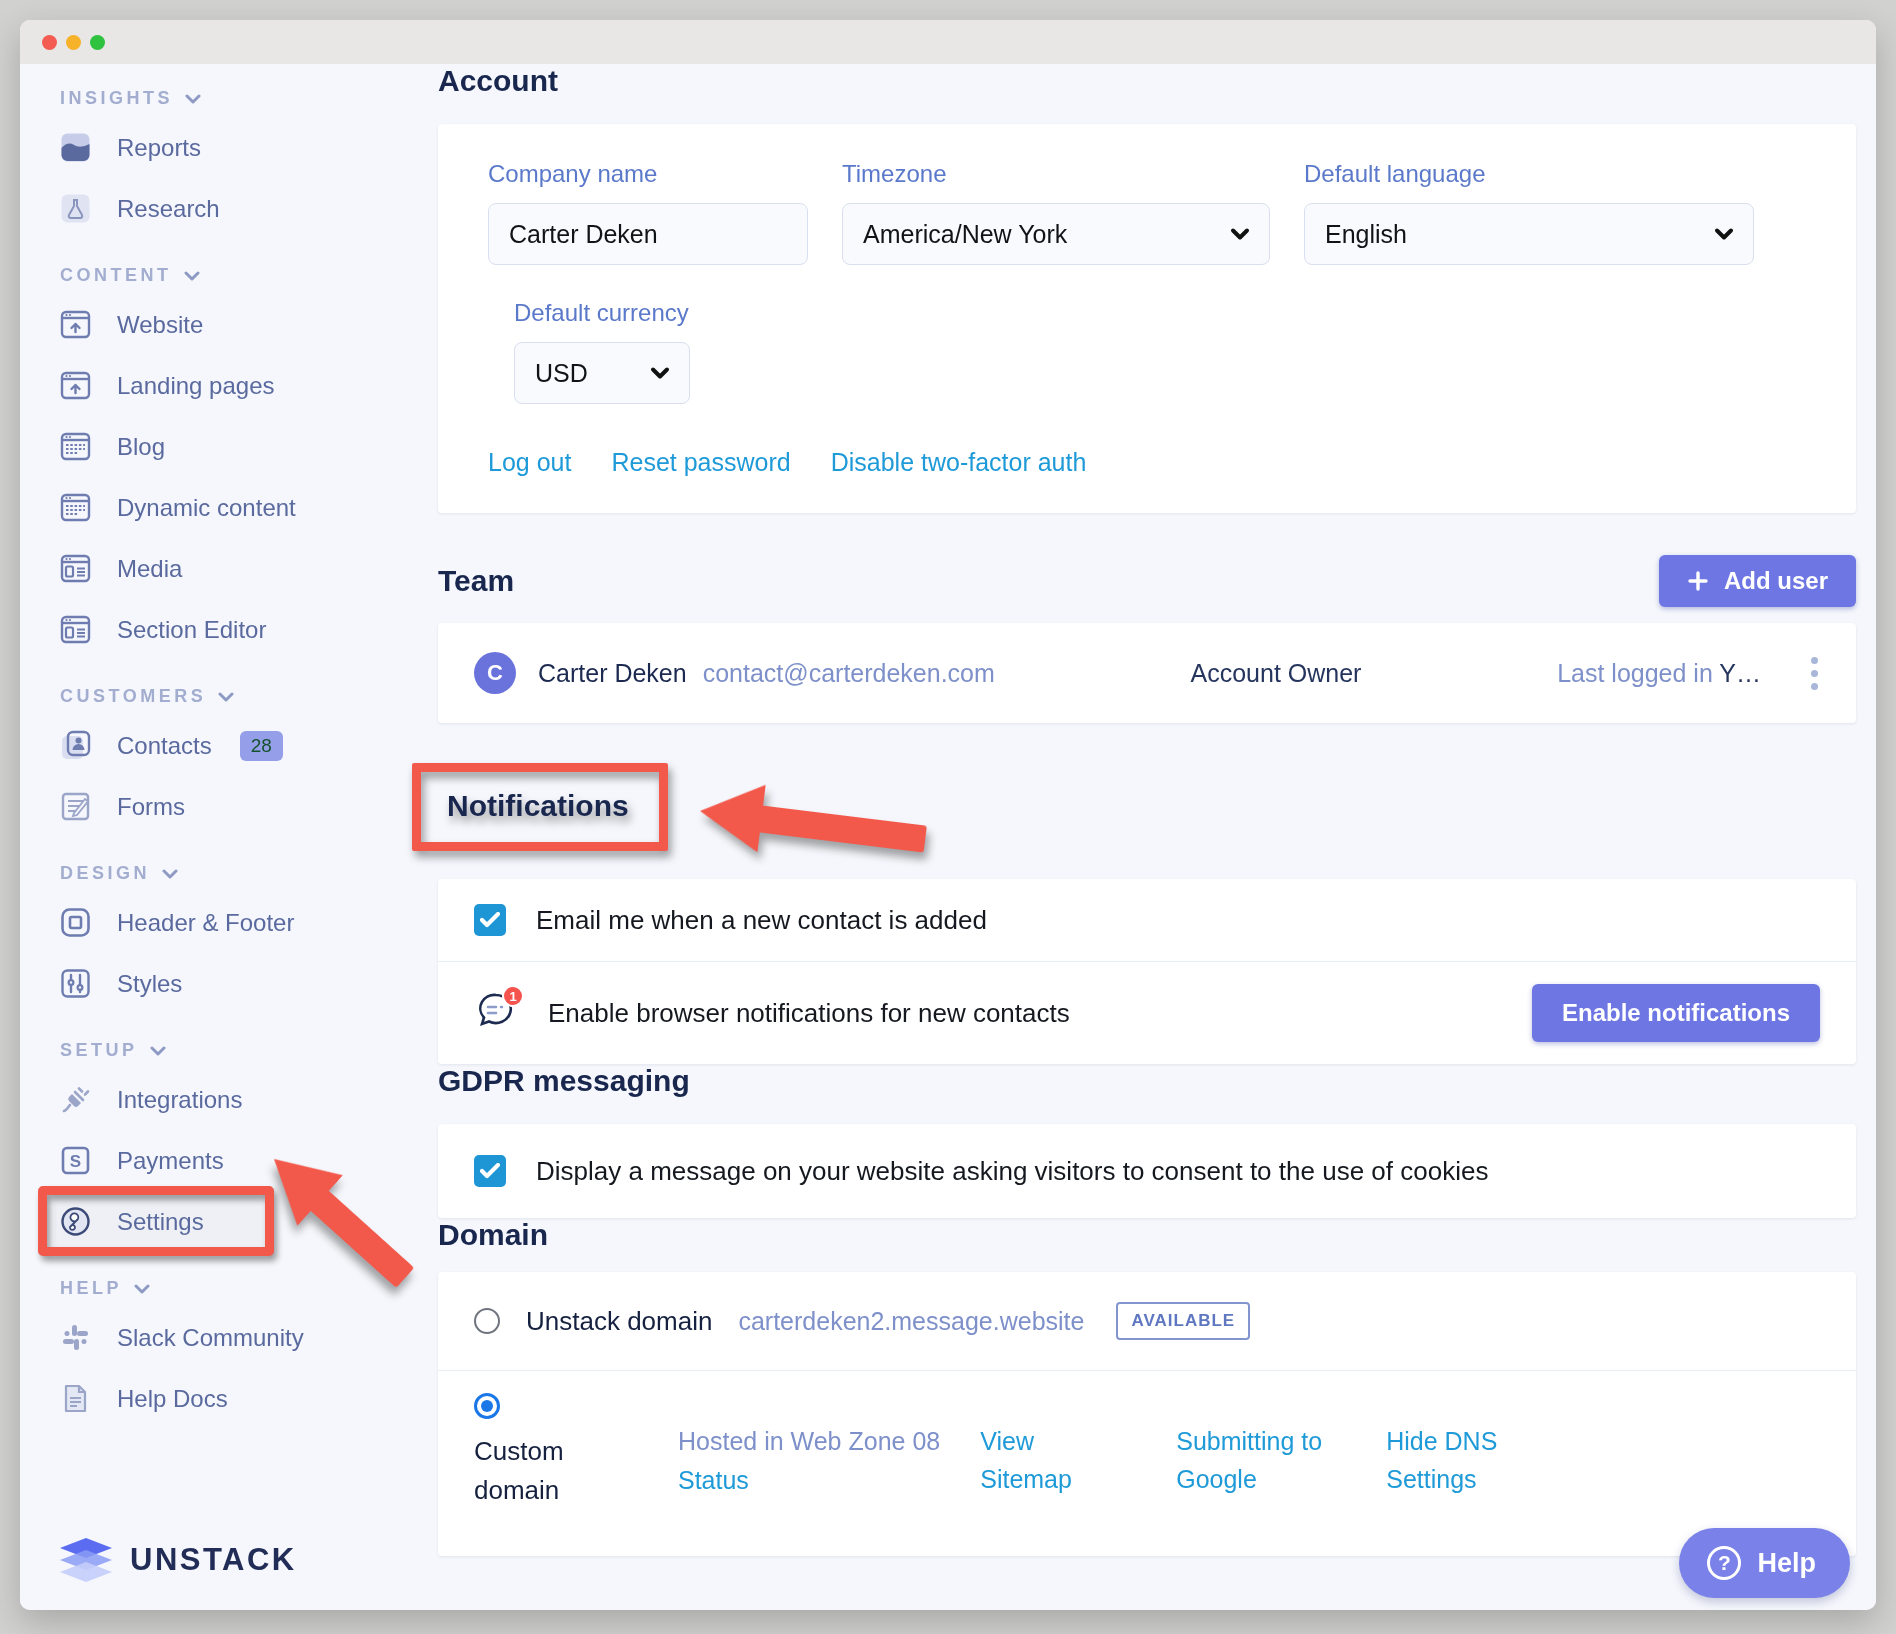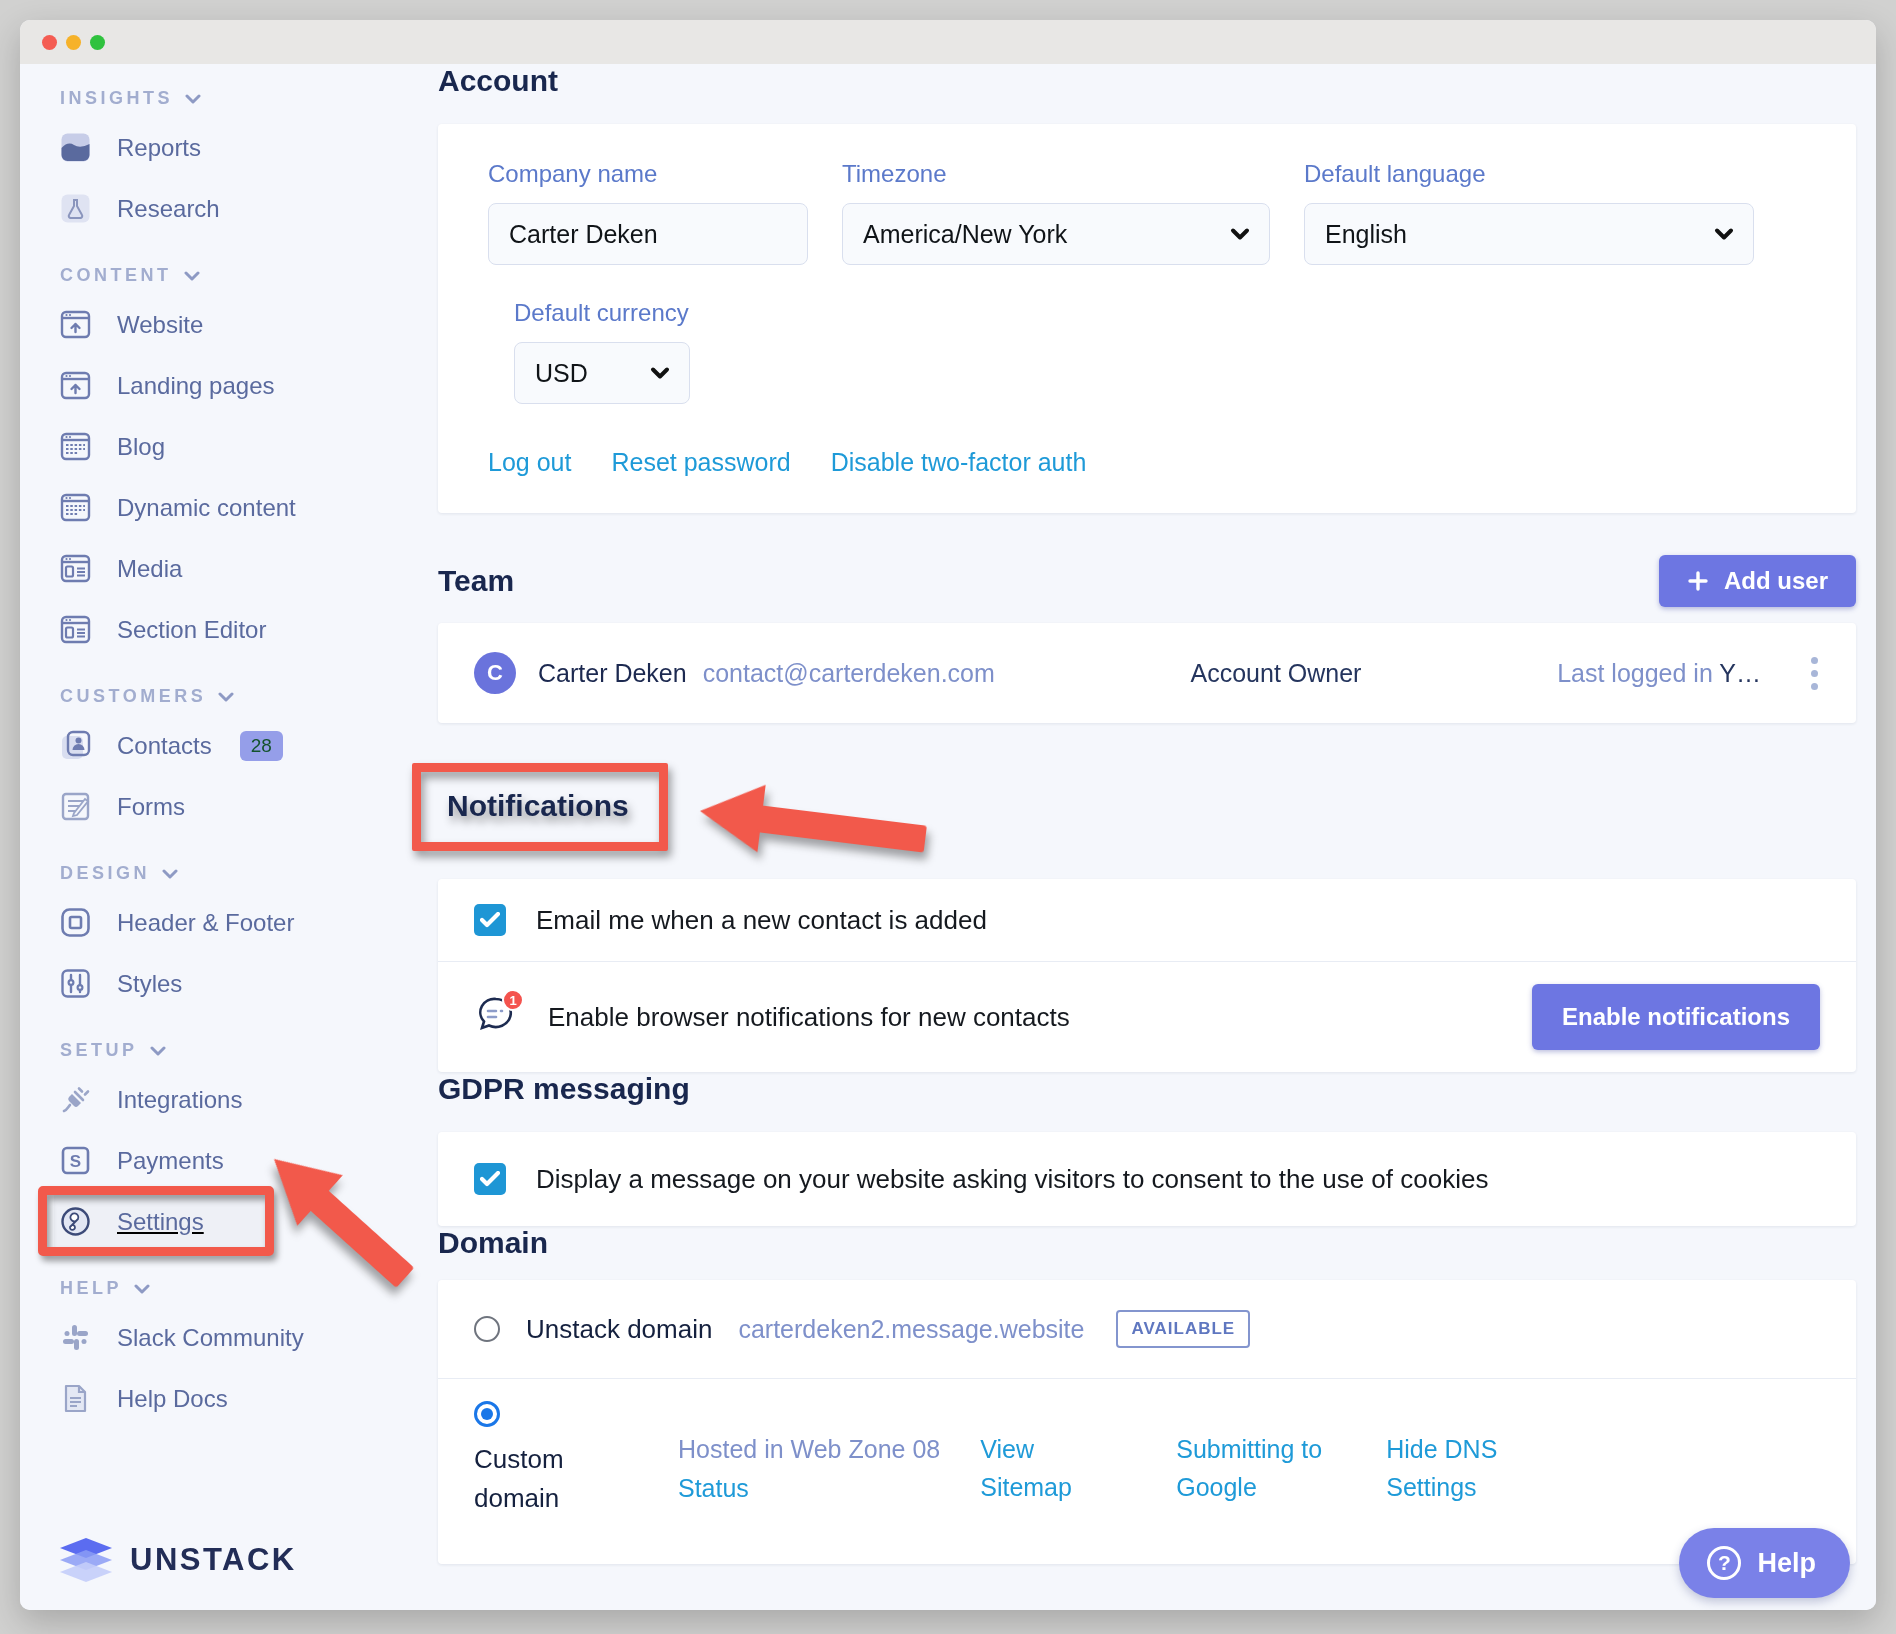--- a/index.html
+++ b/index.html
@@ -17,21 +17,21 @@
   .sec-head{display:flex;align-items:center;gap:12px;color:#a2adcf;font-size:18px;font-weight:600;
             letter-spacing:3.5px;margin:26px 0 8px;cursor:pointer;}
   .sec-head:first-child{margin-top:10px;}
   .chev{width:16px;height:10px;}
   .chev polyline{fill:none;stroke:#8e9ac4;stroke-width:3;stroke-linecap:round;stroke-linejoin:round;}
   .item{display:flex;align-items:center;gap:26px;height:61px;color:#5a6a9e;font-size:24px;cursor:pointer;}
   .item .ic{width:31px;height:31px;flex:0 0 auto;color:#6e7cb0;}
   .item .ic.lite{color:#9aa5c8;}
   .item .ic svg{width:100%;height:100%;display:block;}
   .cbadge{background:#959ee9;color:#14532d;border-radius:6px;font-size:19px;padding:4px 11px;margin-left:2px;}
-  .settings-wrap{position:relative;text-decoration:underline;}
+  .settings-wrap{position:relative;}
   .settings-row{background:#eef0f6;border-radius:2px;padding-left:6px;margin-left:-6px;width:218px;}
   .anno-box{position:absolute;left:-22px;top:-5px;width:236px;height:70px;border:9px solid #f2594b;
             border-radius:5px;filter:drop-shadow(3px 5px 3px rgba(0,0,0,.38));pointer-events:none;}
   .arrow{position:absolute;display:flex;align-items:center;filter:drop-shadow(4px 7px 4px rgba(0,0,0,.35));pointer-events:none;}
   .arrow .head{width:0;height:0;border-top:34px solid transparent;border-bottom:34px solid transparent;border-right:62px solid #f2594b;}
   .arrow .shaft{height:27px;background:#f2594b;border-radius:3px;margin-left:-3px;}
   .arrow-settings{left:214px;top:-66px;transform:rotate(42deg);transform-origin:left center;}
   .arrow-settings .shaft{width:118px;}
   .logo-row{margin-top:auto;margin-bottom:28px;display:flex;align-items:center;gap:18px;}
   .logo-mark{width:52px;height:44px;}
@@ -88,21 +88,21 @@
   .plain{font-size:26px;color:#15191f;}
   .divider{border-top:1px solid #e8ecf4;}
   .browser-row{display:flex;align-items:center;padding:22px 36px;}
   .bubble-wrap{position:relative;width:48px;height:48px;flex:0 0 auto;}
   .bubble-wrap svg.bub{width:44px;height:44px;} 
   .bub path{fill:none;stroke:#1d2b50;stroke-width:2.6;}
   .bub line{stroke:#8d9cc9;stroke-width:2.6;stroke-linecap:round;stroke-dasharray:8 5;}
   .nbadge{position:absolute;right:-2px;top:-4px;width:22px;height:22px;border-radius:50%;background:#f4534e;
       color:#fff;font-size:13px;font-weight:700;display:flex;align-items:center;justify-content:center;border:2px solid #fff;}
   .browser-row .plain{margin-left:26px;flex:1;}
-  .btn-enable{height:66px;padding:0 30px;box-shadow:0 2px 5px rgba(60,70,160,.35);justify-content:flex-end;}
+  .btn-enable{height:58px;padding:0 30px;box-shadow:0 2px 5px rgba(60,70,160,.35);justify-content:flex-end;}
 
   .gdpr-head{margin-top:48px;}
   .gdpr-card{margin-top:26px;}
   .gdpr-card .chk-row{padding:31px 36px;}
 
   .dom-head{margin-top:50px;}
   .domain-card{margin-top:20px;}
   .radio{width:26px;height:26px;border-radius:50%;border:2px solid #6f747e;background:#fff;flex:0 0 auto;cursor:pointer;padding:0;}
   .radio.sel{border:3px solid #1a77e8;position:relative;}
   .radio.sel::after{content:"";position:absolute;left:50%;top:50%;width:12px;height:12px;border-radius:50%;

